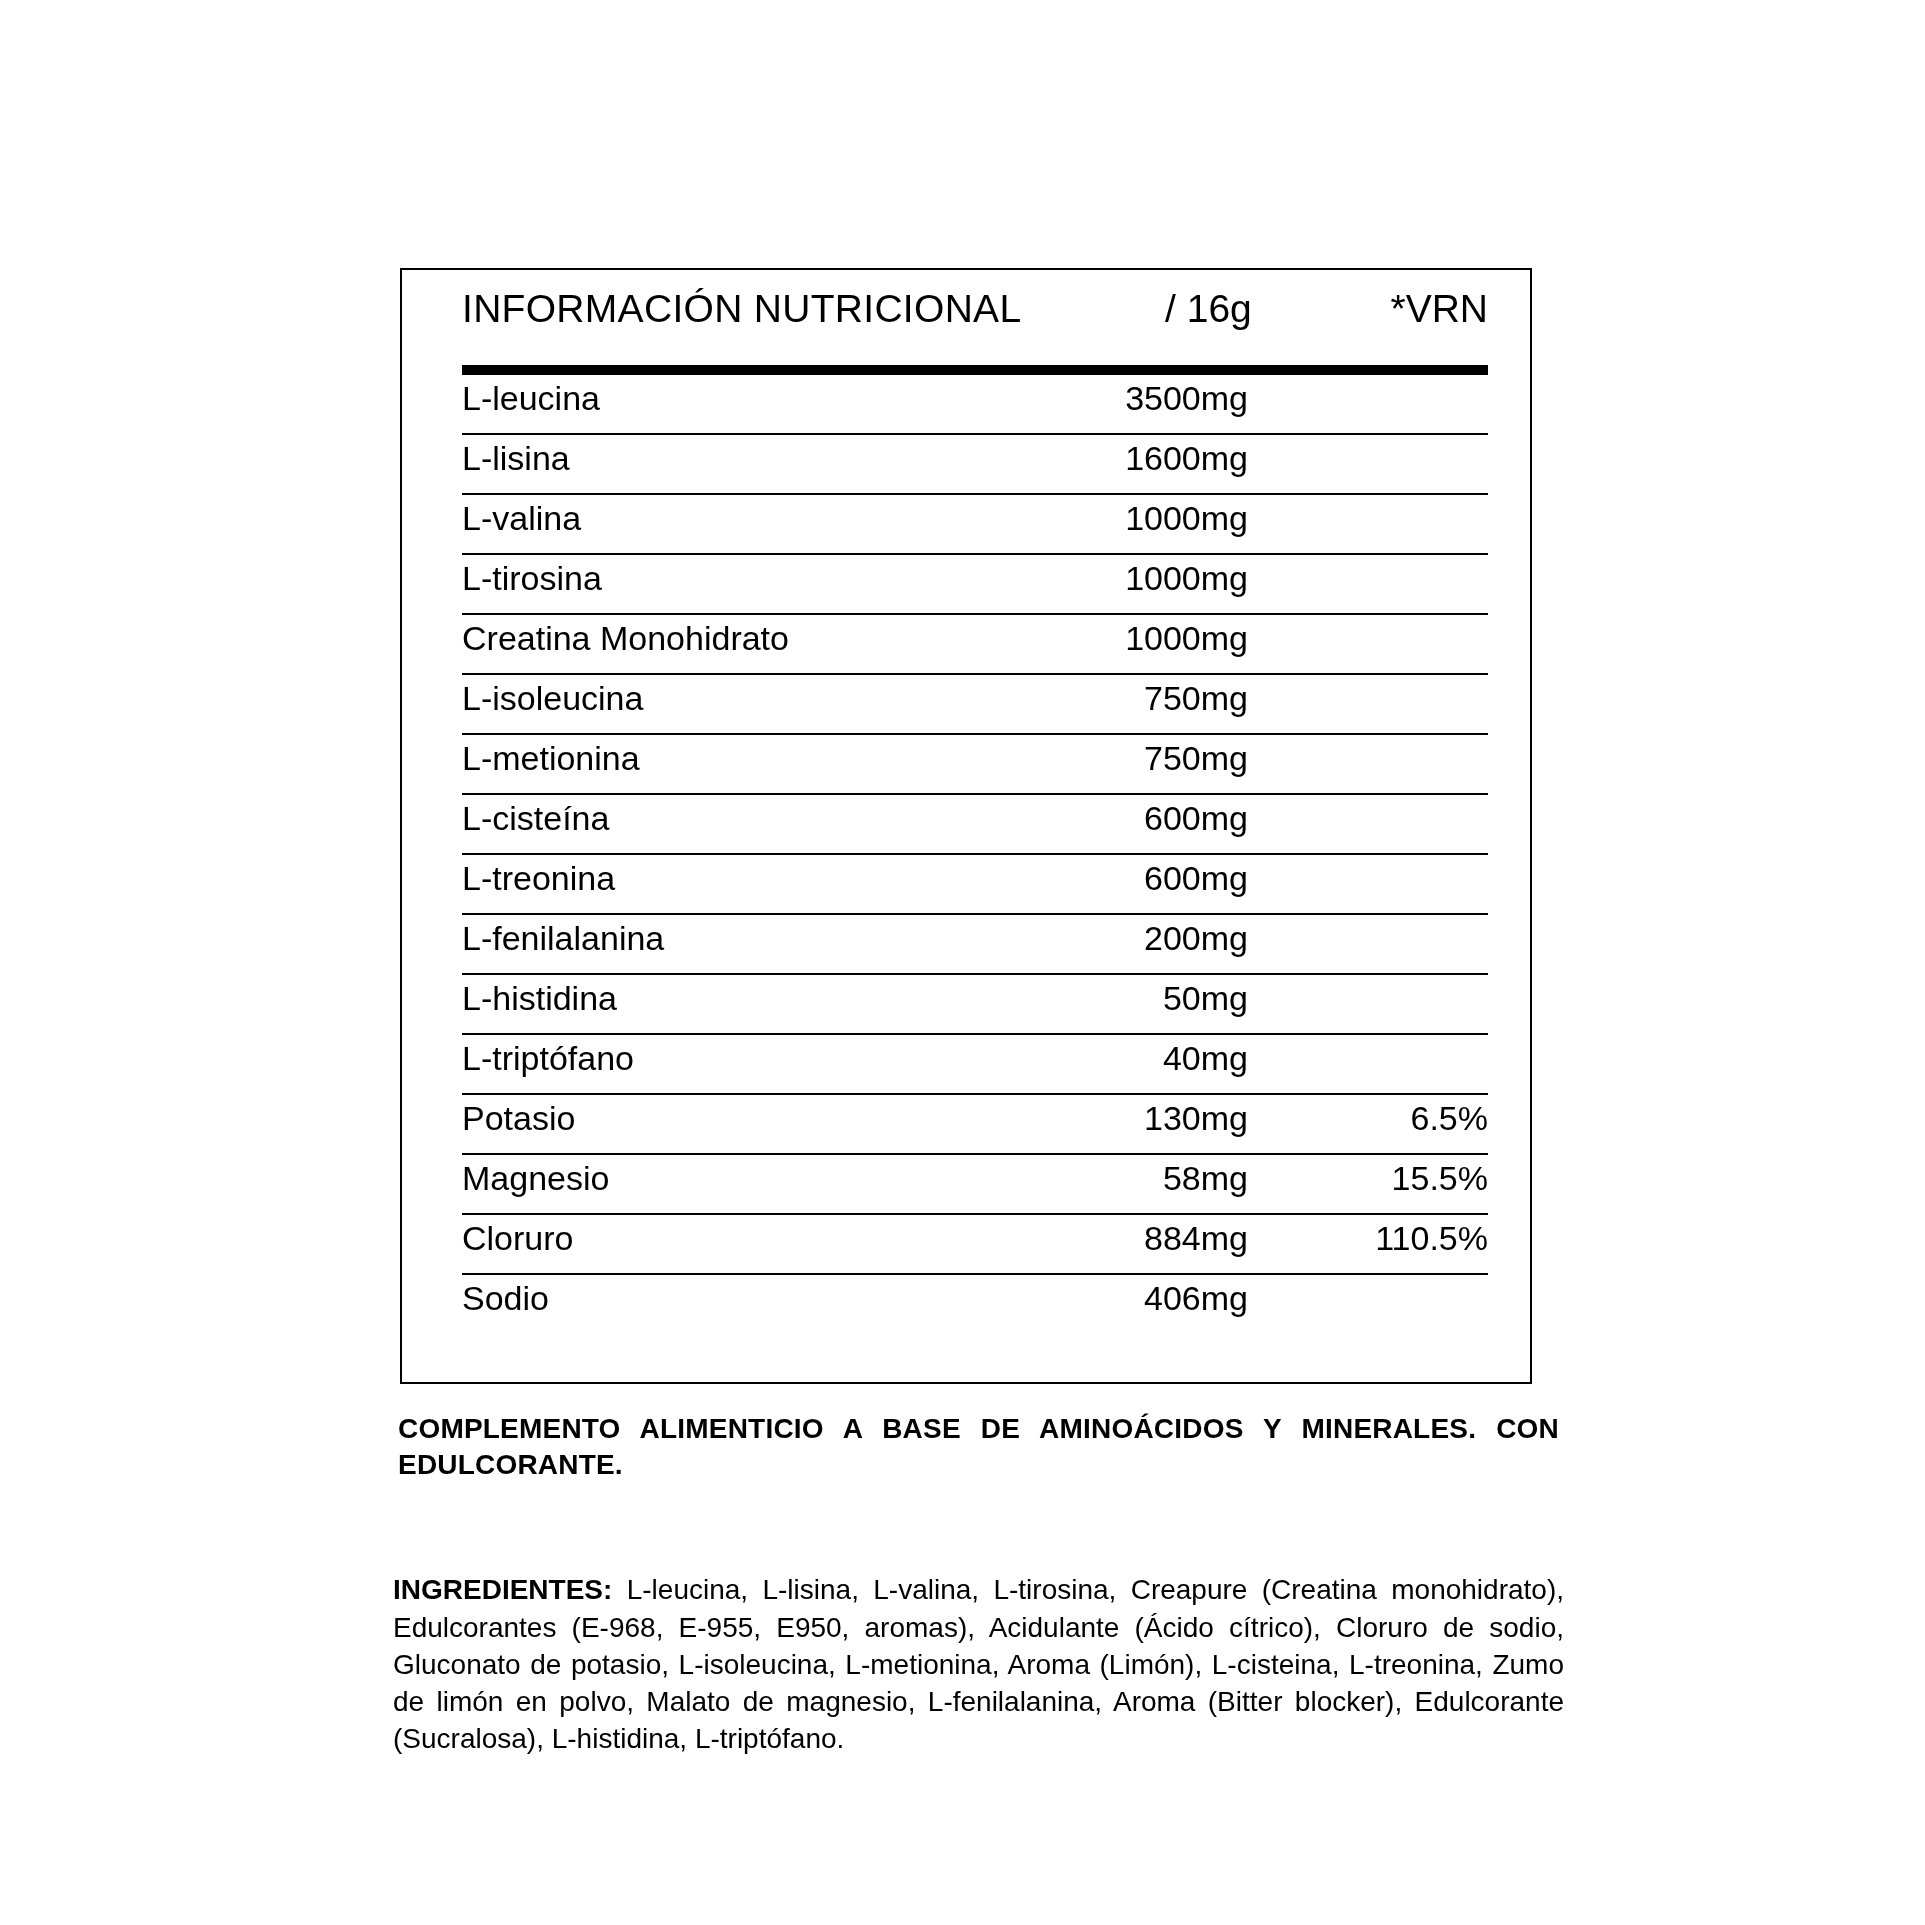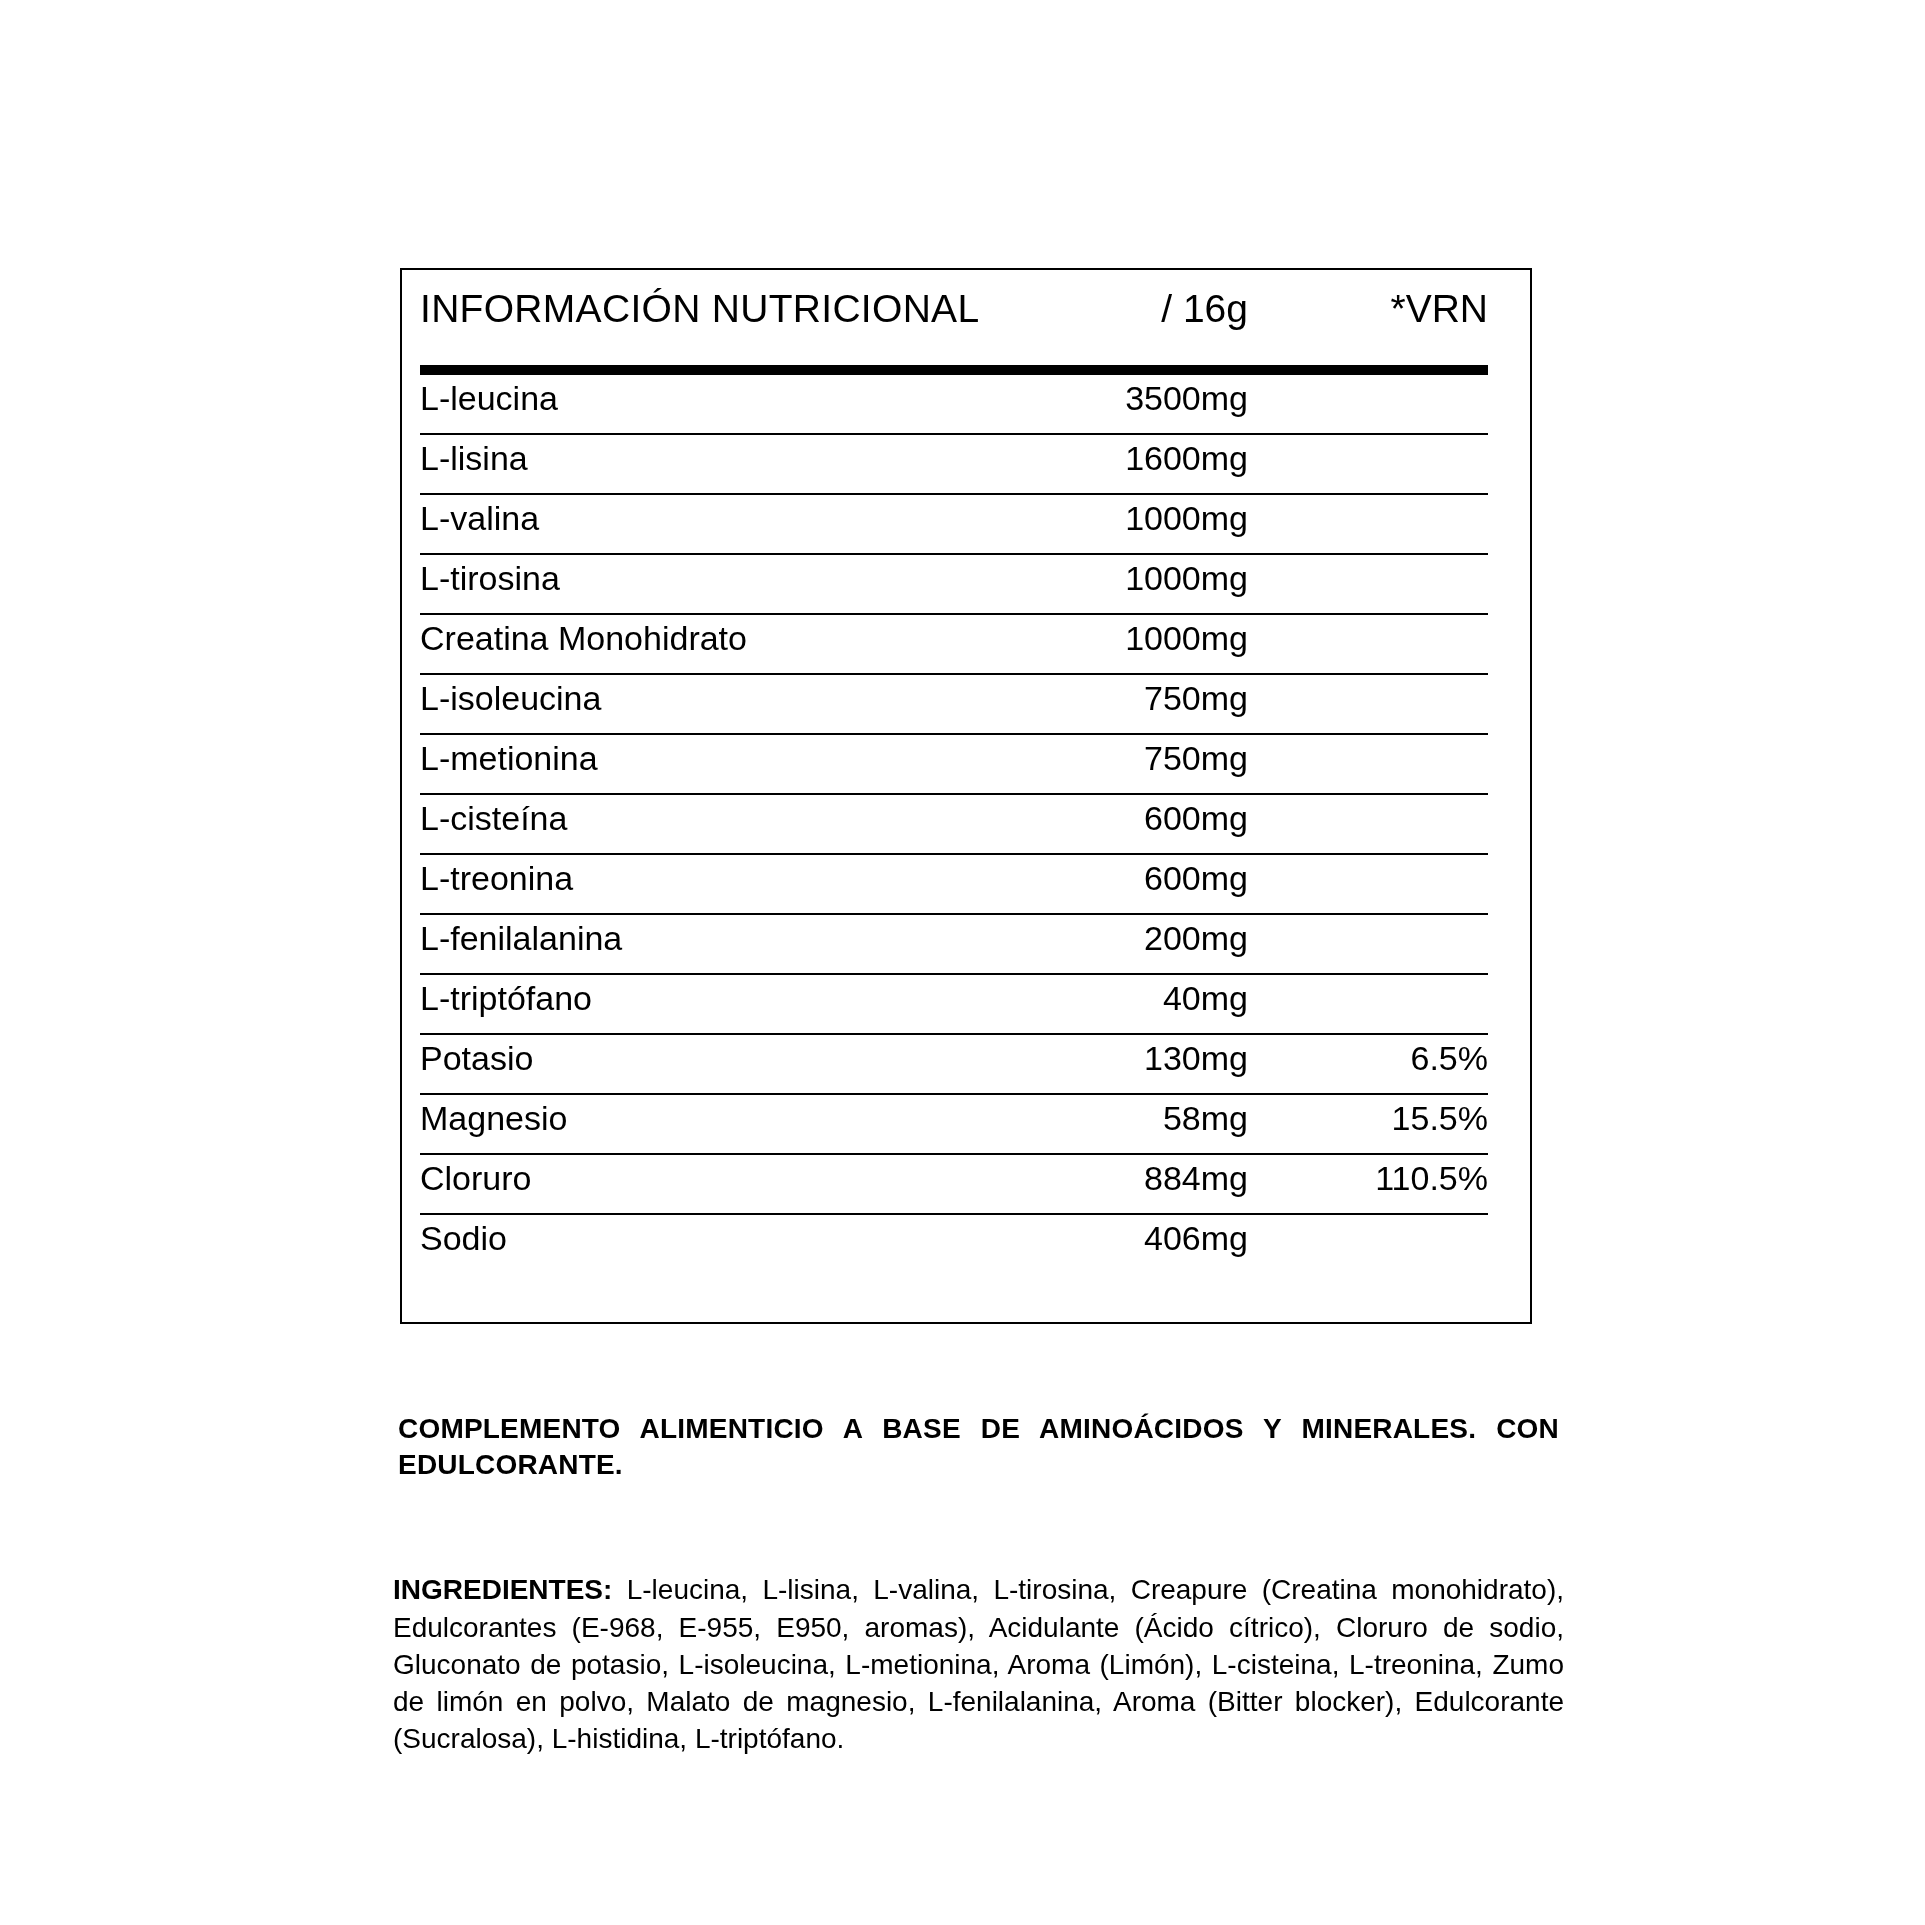--- a/index.html
+++ b/index.html
@@ -29,21 +29,21 @@
     left: 400px;
     top: 268px;
     width: 1128px;             
     border: 2.3px solid #000000;
     box-sizing: content-box;
     background: #ffffff;
     padding: 0;
   }
 
   .panel-inner {
-    padding: 0 42px 47px 18px;
+    padding: 0 42px 47px 60px;
   }
 
   
   .table-head {
     display: flex;
     align-items: baseline;
     height: 89px;
     padding-top: 16.6px;
     box-sizing: border-box;
   }
@@ -210,20 +210,25 @@
             <div class="cell-name">L-treonina</div>
             <div class="cell-amount">600mg</div>
             <div class="cell-vrn"></div>
           </div>
           <div class="row">
             <div class="cell-name">L-fenilalanina</div>
             <div class="cell-amount">200mg</div>
             <div class="cell-vrn"></div>
           </div>
           <div class="row">
+            <div class="cell-name">L-histidina</div>
+            <div class="cell-amount">50mg</div>
+            <div class="cell-vrn"></div>
+          </div>
+          <div class="row">
             <div class="cell-name">L-triptófano</div>
             <div class="cell-amount">40mg</div>
             <div class="cell-vrn"></div>
           </div>
           <div class="row">
             <div class="cell-name">Potasio</div>
             <div class="cell-amount">130mg</div>
             <div class="cell-vrn">6.5%</div>
           </div>
           <div class="row">

